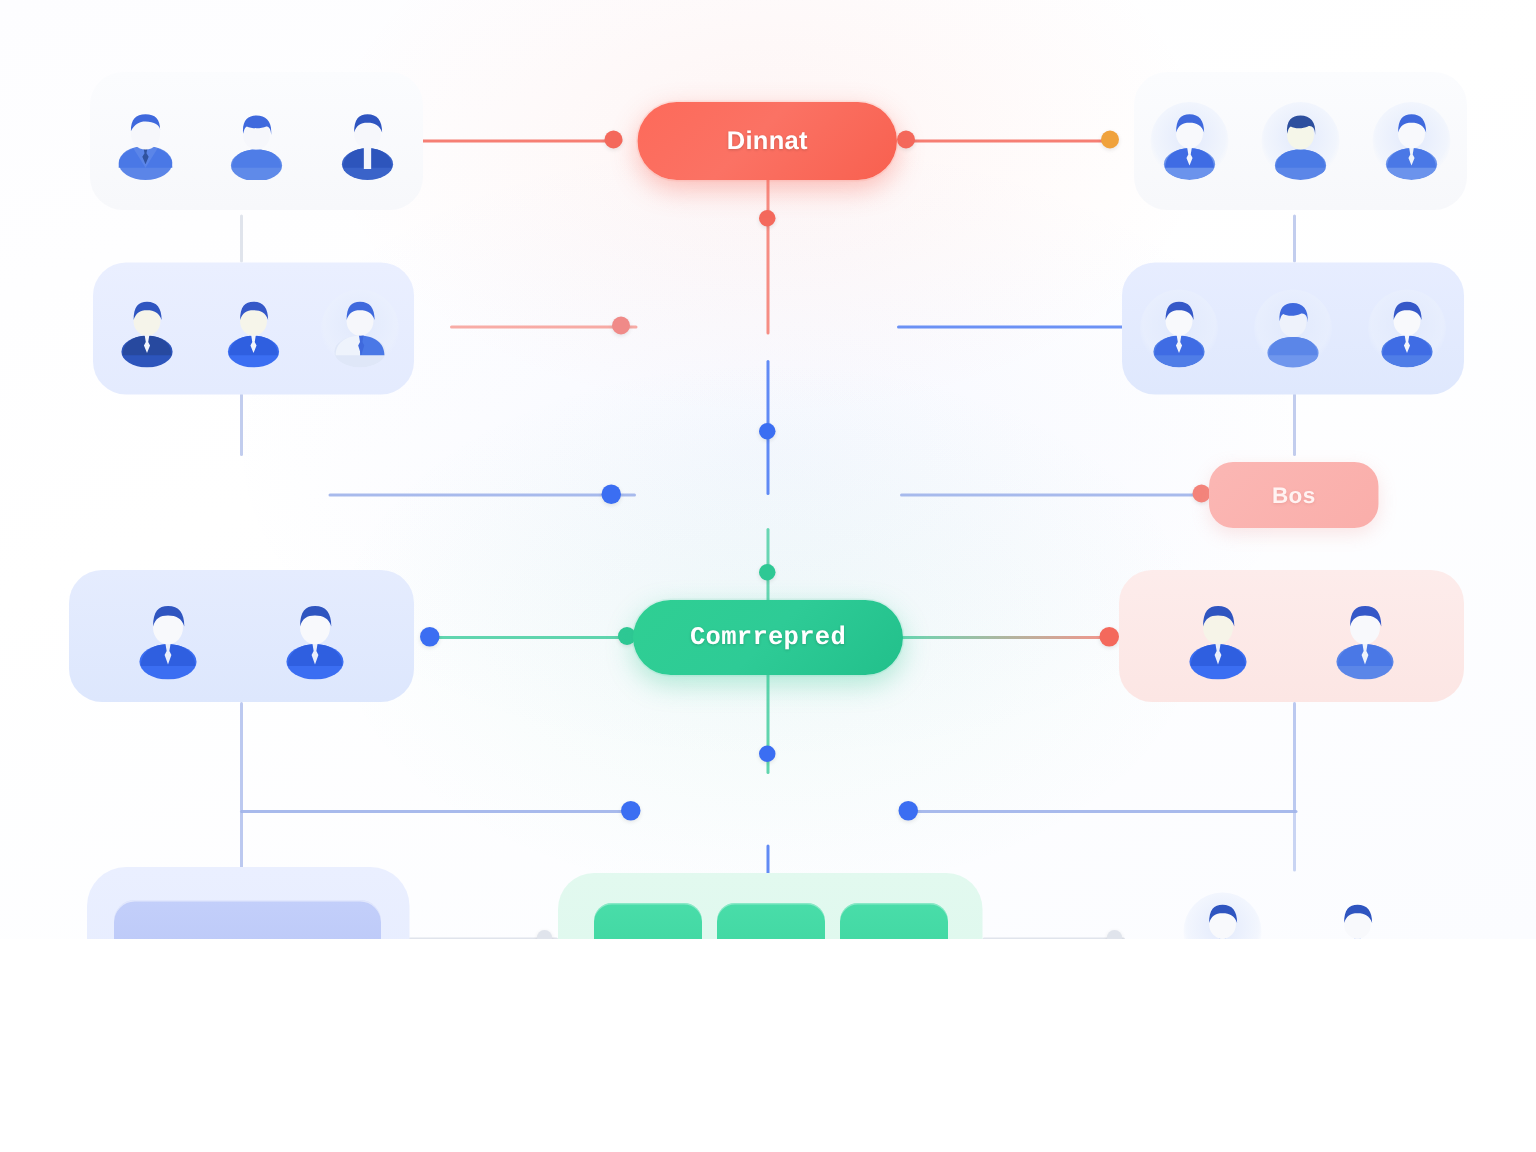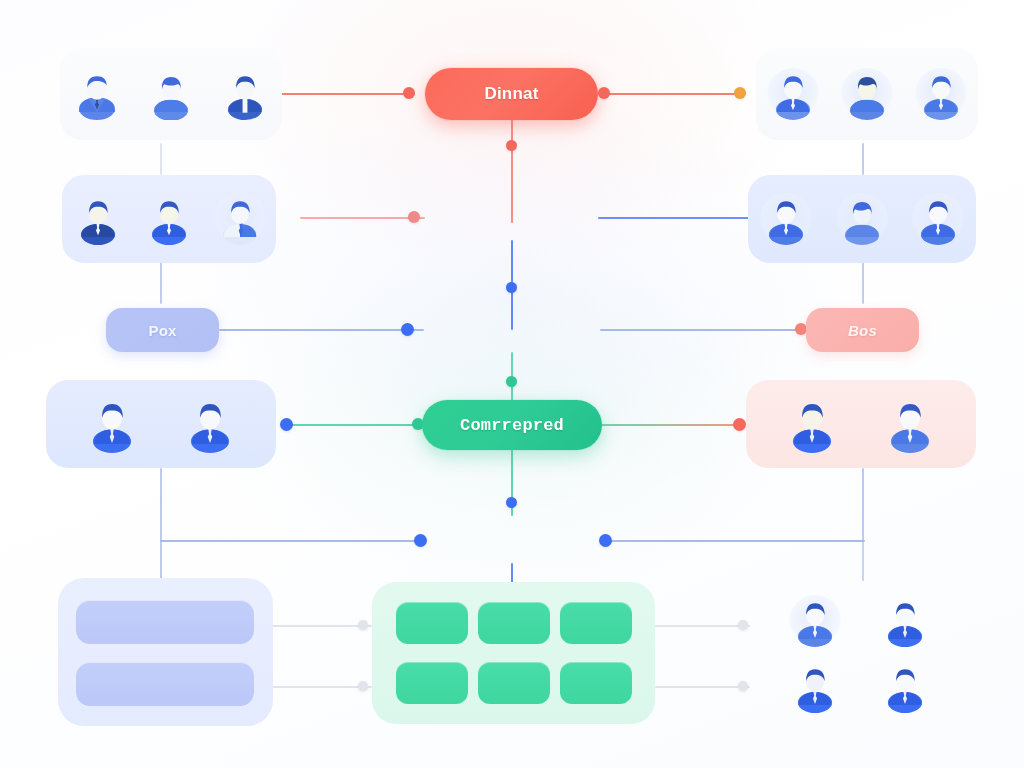--- a/index.html
+++ b/index.html
@@ -7,21 +7,21 @@
     margin: 0;
     padding: 0;
     background: #ffffff;
   }
   body {
     font-family: "Liberation Sans", sans-serif;
   }
   #canvas {
     position: relative;
     width: 1024px;
-    height: 768px;
+    height: 626px;
     background:
       radial-gradient(ellipse 420px 260px at 512px 96px, rgba(255,120,100,0.07), rgba(255,255,255,0) 70%),
       radial-gradient(ellipse 420px 260px at 512px 420px, rgba(60,200,150,0.06), rgba(255,255,255,0) 70%),
       radial-gradient(ellipse 520px 300px at 512px 300px, rgba(90,120,255,0.05), rgba(255,255,255,0) 70%),
       linear-gradient(160deg, #fdfdff 0%, #ffffff 40%, #fbfcff 100%);
     overflow: hidden;
   }
 
   
   .layer-lines { position:absolute; inset:0; z-index:1; }
@@ -64,21 +64,20 @@
     box-shadow: 0 4px 12px rgba(130,150,230,0.24);
     text-shadow: 0 1px 2px rgba(80,100,180,0.25);
   }
   .node-soft-red {
     background: linear-gradient(135deg, #fbb7b4 0%, #faaeaa 100%);
     color: #fff3f2;
     font-size: 15px;
     font-weight: 700;
     box-shadow: 0 4px 12px rgba(240,150,145,0.24);
     text-shadow: 0 1px 2px rgba(200,100,95,0.25);
-    font-style: italic;
   }
 
   
   .card {
     position: absolute;
     border-radius: 22px;
     box-sizing: border-box;
   }
   .card-ghost   { background: linear-gradient(180deg, #fbfcfe 0%, #f7f8fb 100%); }
   .card-blue    { background: linear-gradient(180deg, #eaefff 0%, #e4ebfe 100%); }
@@ -452,22 +451,19 @@
       <span>Dinnat</span>
     </div>
 
 
 
     <div class="node node-green" style="left:422px; top:400px; width:180px; height:50px;">
       <span>Comrrepred</span>
     </div>
 
 
-    <div class="node node-soft-blue" style="left:106px; top:308px; width:113px; height:44px; border-radius:16px;">
-      <span>Pox</span>
-    </div>
 
     <div class="node node-soft-red" style="left:806px; top:308px; width:113px; height:44px; border-radius:16px;">
       <span>Bos</span>
     </div>
   </div>
 
 </div>
 
 </body></html>

